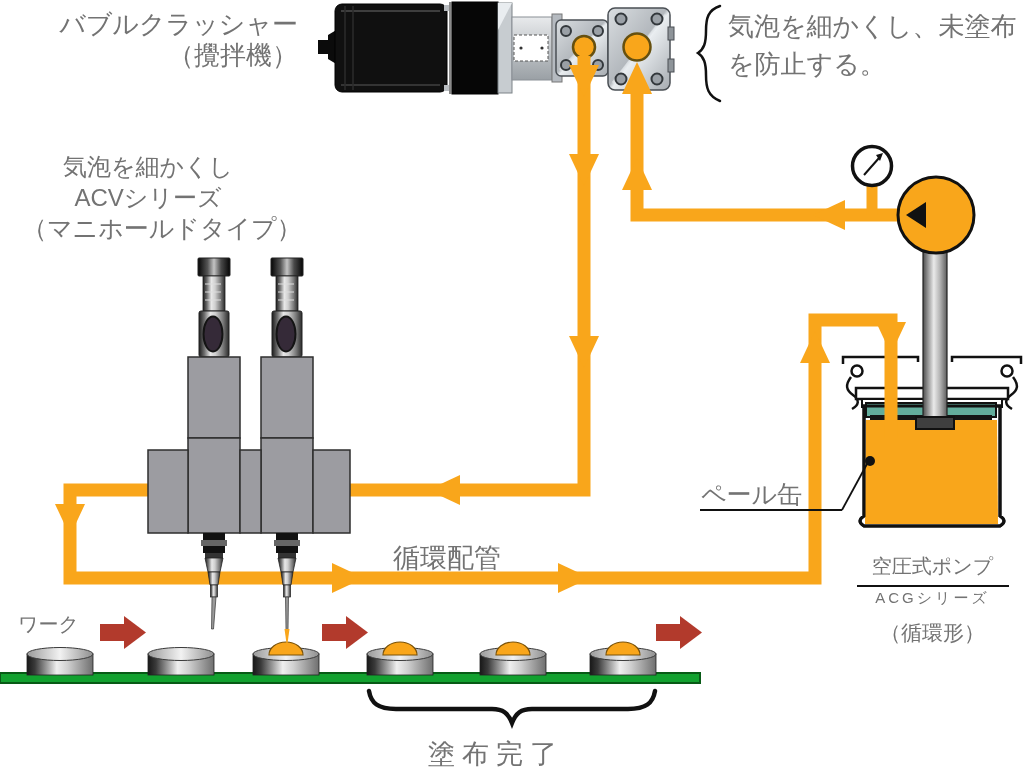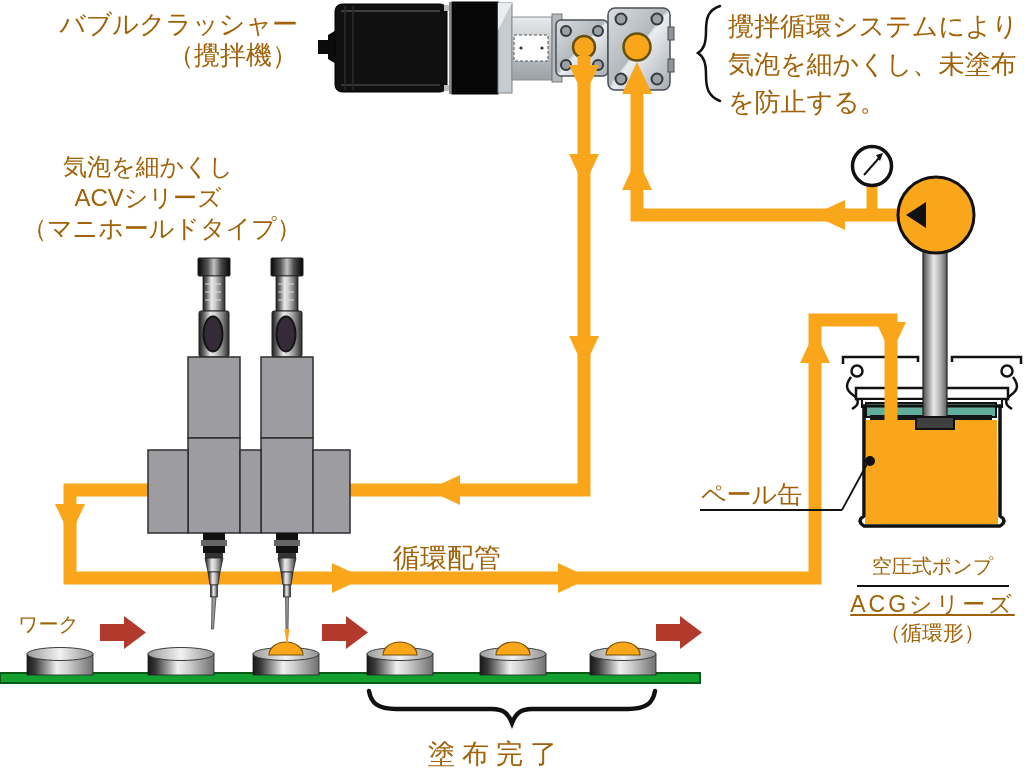--- a/index.html
+++ b/index.html
@@ -1,30 +1,30 @@
 <!DOCTYPE html>
 <html style="--pipe_orange: #F9A61B; --arrow_red: #B23A2C; --board_green: #12A12F; --lid_teal: #63AD9C; --valve_gray: #9C9CA1;"><head>
 <meta charset="utf-8">
 <style>
   html,body{margin:0;padding:0;background:#fff;}
   .canvas{
     position:relative;width:1024px;height:777px;background:#ffffff;overflow:hidden;
     font-family:"Liberation Sans","DejaVu Sans",sans-serif;color:#1a1a1a;
   }
   .canvas svg{position:absolute;left:0;top:0;}
-  .lbl{position:absolute;white-space:nowrap;color:#a16207;}
+  .lbl{position:absolute;white-space:nowrap;color:#737373;}
   .lbl-bubble{left:40px;top:9px;width:258px;text-align:right;font-size:26px;line-height:31px;font-weight:500;}
   .lbl-acv{left:22px;top:151px;width:252px;text-align:center;font-size:24px;line-height:31px;}
   .lbl-acv .small{font-size:25px;}
   .lbl-note{left:728px;top:7px;font-size:26px;line-height:38px;}
   .lbl-circ{left:393px;top:540px;font-size:27px;}
   .lbl-pail{left:701px;top:478px;font-size:25px;}
   .lbl-work{left:18px;top:611px;font-size:20px;}
   .lbl-pump1{left:845px;top:553px;width:175px;text-align:center;font-size:20px;}
-  .lbl-pump2{left:845px;top:589px;width:175px;text-align:center;font-size:23px;letter-spacing:3px;text-decoration:underline;}
+  .lbl-pump2{left:845px;top:589px;width:175px;text-align:center;font-size:15px;letter-spacing:3px;}
   .lbl-pump3{left:845px;top:619px;width:175px;text-align:center;font-size:21px;}
   .lbl-done{left:428px;top:736px;width:175px;text-align:left;font-size:27px;letter-spacing:7px;}
   
   :root{--pipe_orange:#F9A61B;--arrow_red:#B23A2C;--board_green:#12A12F;--lid_teal:#63AD9C;--valve_gray:#9C9CA1;}
   .orange-f{fill:var(--pipe_orange);}
   .orange-s{stroke:var(--pipe_orange);}
   .red-f{fill:var(--arrow_red);}
   .green-f{fill:var(--board_green);}
   .teal-f{fill:var(--lid_teal);}
   .gray-f{fill:var(--valve_gray);}
@@ -288,21 +288,20 @@
   <div>（攪拌機）</div>
 </div>
 
 <div class="lbl lbl-acv">
   <div>気泡を細かくし</div>
   <div>ACVシリーズ</div>
   <div class="small">（マニホールドタイプ）</div>
 </div>
 
 <div class="lbl lbl-note">
-  <div>攪拌循環システムにより</div>
   <div>気泡を細かくし、未塗布</div>
   <div>を防止する。</div>
 </div>
 
 <div class="lbl lbl-circ">循環配管</div>
 <div class="lbl lbl-pail">ペール缶</div>
 <div class="lbl lbl-work">ワーク</div>
 
 <div class="lbl lbl-pump1">空圧式ポンプ</div>
 <div class="lbl lbl-pump2">ACGシリーズ</div>

